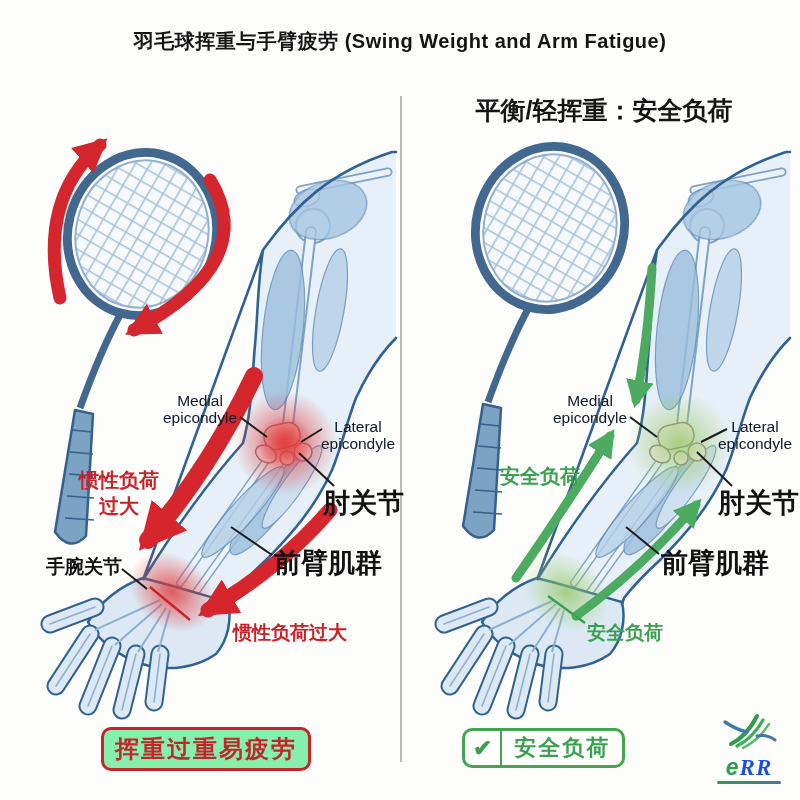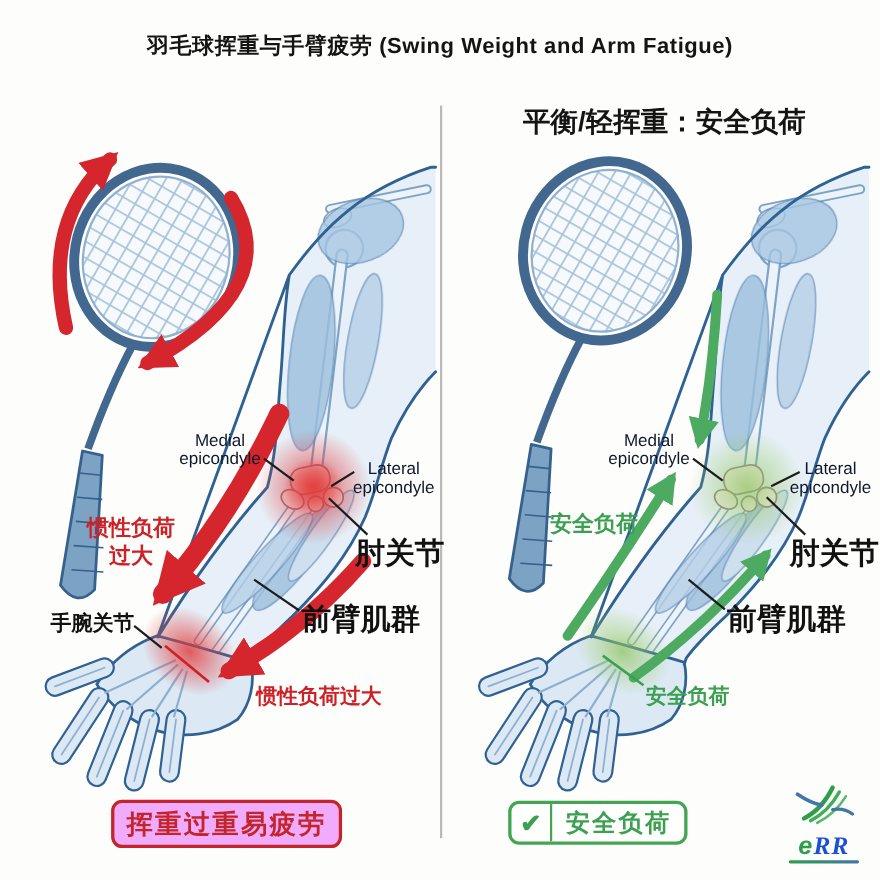--- a/index.html
+++ b/index.html
@@ -10,21 +10,21 @@
   .center{transform:translateX(-50%);text-align:center;}
   .page-title{top:28px;left:400px;font-size:20px;font-weight:800;letter-spacing:.5px;color:#141414;}
   .subtitle{top:94px;font-size:25px;font-weight:800;color:#141414;}
   .anno{font-size:15.5px;line-height:1.12;color:#0f172a;font-weight:500;}
   .cn{font-size:27px;font-weight:800;color:#111;}
   .danger{color:#cc2127;font-weight:800;}
   .safe{color:#3ba050;font-weight:800;}
   .two-line{line-height:1.3;}
   .badge-red{position:absolute;z-index:2;top:727px;left:206px;transform:translateX(-50%);
     border:3.5px solid #c4252b;border-radius:10px;padding:3px 11px;
-    font-size:24px;font-weight:800;color:#c4252b;letter-spacing:2px;background:#f0abfc;}
+    font-size:24px;font-weight:800;color:#c4252b;letter-spacing:2px;background:#86efac;}
   .badge-green{position:absolute;z-index:2;top:728px;left:462px;display:flex;align-items:stretch;
     border:3px solid #43a551;border-radius:10px;background:#fffffe;overflow:hidden;}
   .badge-green .check-cell{display:flex;align-items:center;padding:2px 8px;
     border-right:2.5px solid #43a551;font-size:23px;font-weight:900;color:#3ba050;}
   .badge-green .text-cell{display:flex;align-items:center;padding:2px 12px;
     font-size:22px;font-weight:800;color:#3ba050;letter-spacing:2px;}
   .logo{position:absolute;z-index:2;right:6px;top:710px;width:90px;text-align:center;}
   .logo-text{font-size:23px;font-weight:900;font-style:italic;letter-spacing:1px;line-height:1;}
   .logo-e{color:#2f9e4b;}
   .logo-rr{color:#1d4ed8;font-family:Liberation Serif, serif;}

